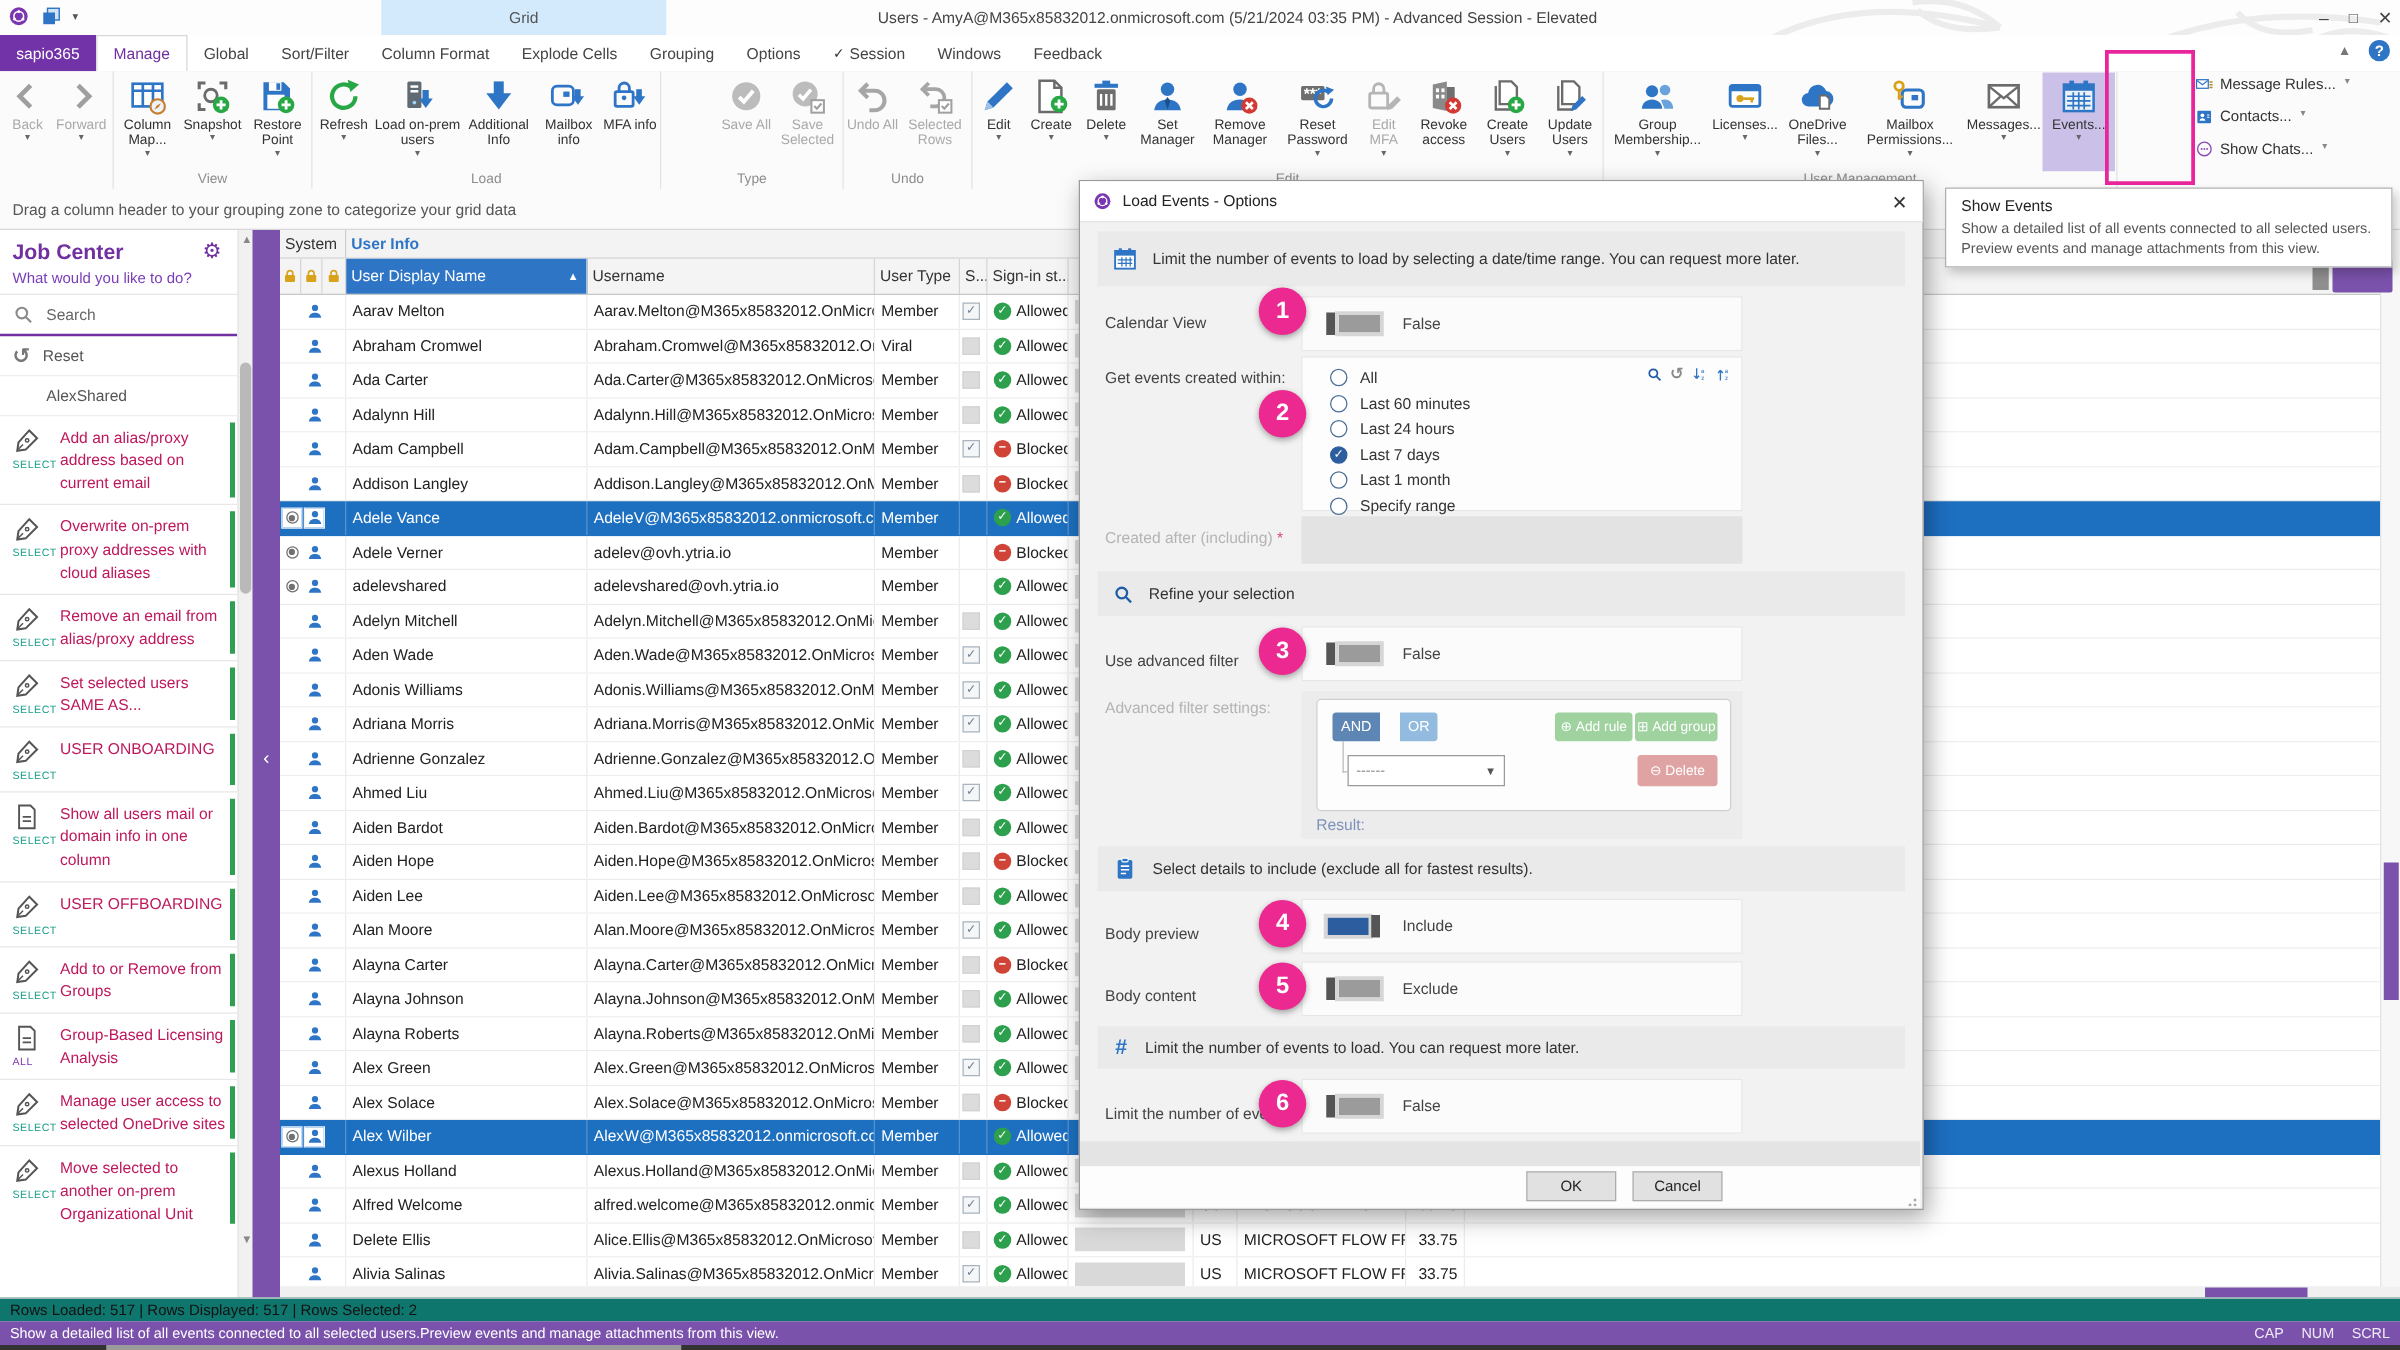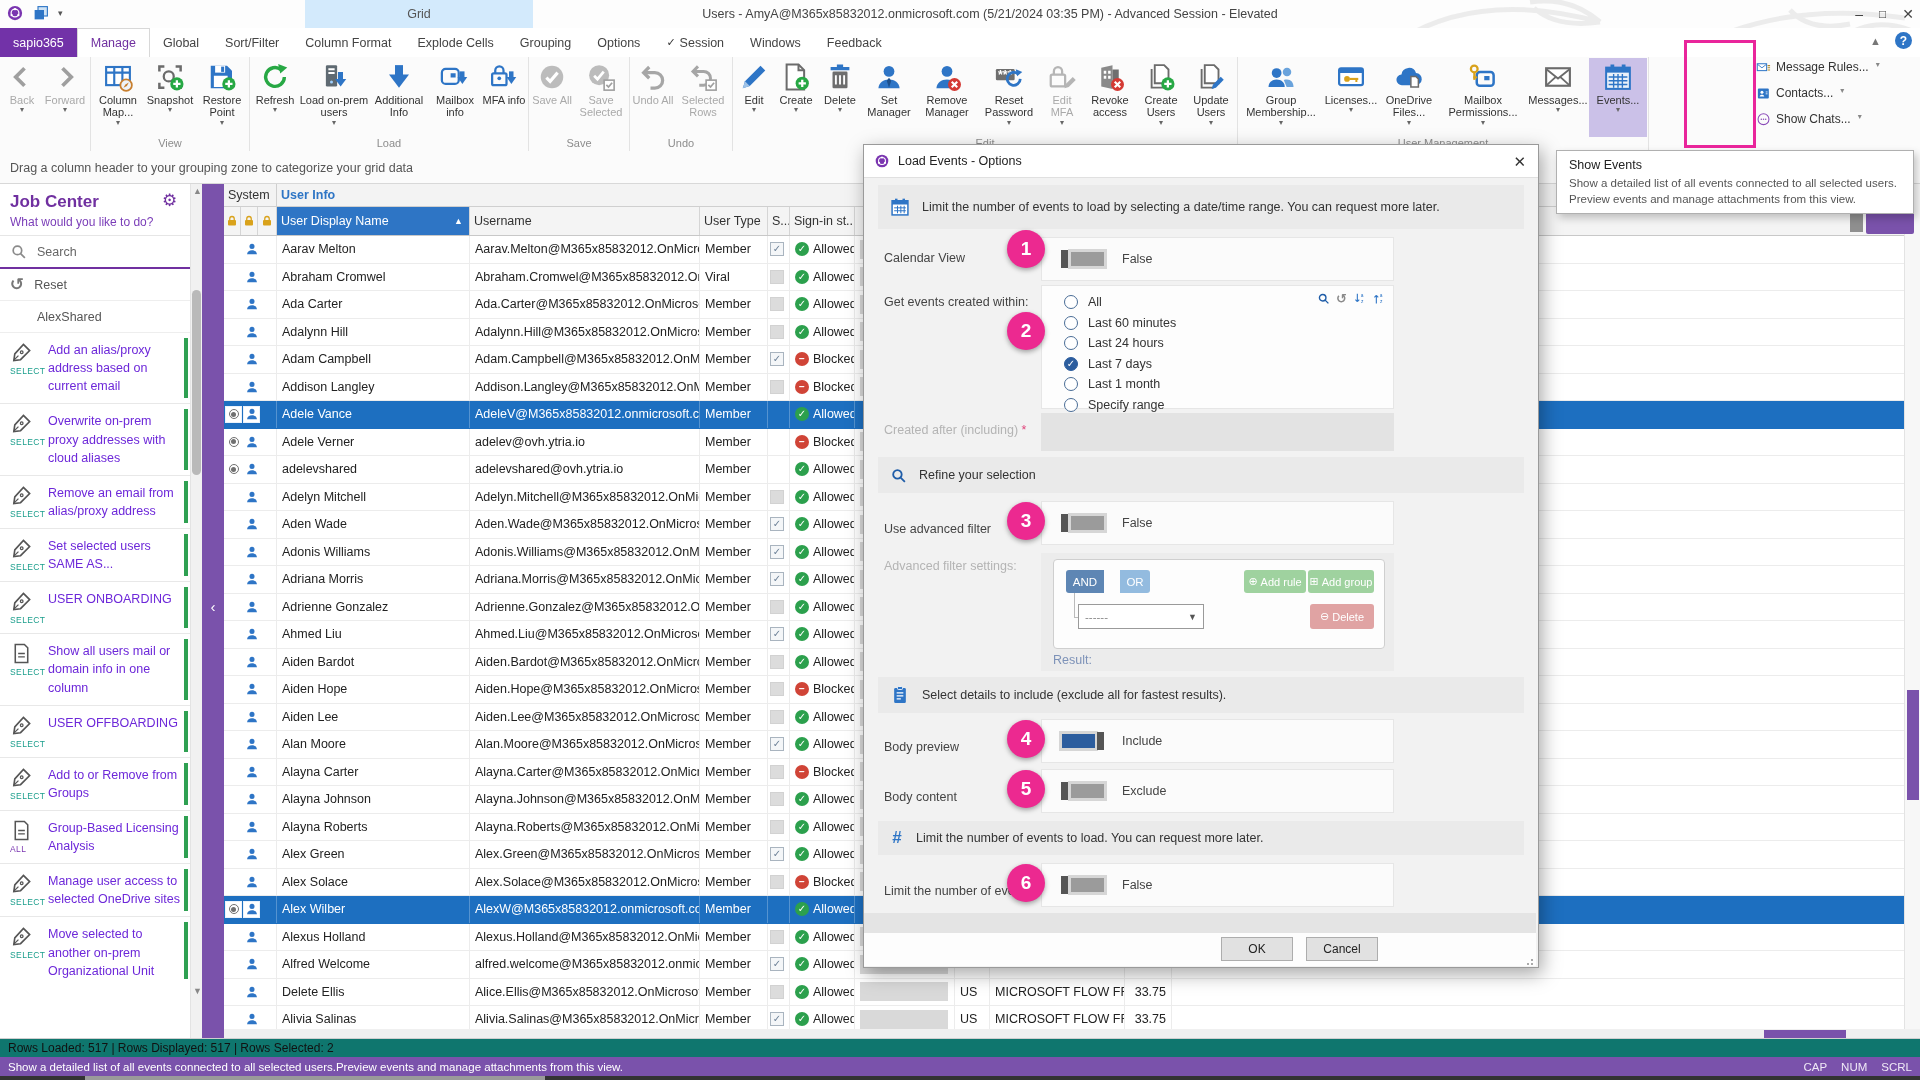--- a/index.html
+++ b/index.html
@@ -63,21 +63,21 @@
   .sb-row{display:flex;align-items:center;gap:10px;padding:0 10px;height:31px;color:#555;border-bottom:1px solid #eee}
   .sb-row .i{width:17px;height:17px}
   #sb-search{border-bottom:2px solid #7030a0;color:#666}
   #sb-jobs{height:646px;overflow:hidden}
   .job{display:flex;padding:8px 8px 8px 10px;border-bottom:1px solid #e8e8e8;position:relative}
   .job::after{content:"";position:absolute;right:2px;top:5px;bottom:5px;width:4px;background:#2fa052}
   .job .jic{width:38px;flex:none;display:flex;flex-direction:column;align-items:flex-start;gap:2px}
   .job .jic .i{width:23px;height:23px}
   .job .jtag{font-size:8.5px;letter-spacing:.4px;color:#1b9e8c}
   .job .jtag.all{color:#7a35b0}
-  .job .jlab{color:#6d28d9;line-height:1.45;font-size:12.5px}
+  .job .jlab{color:#be185d;line-height:1.45;font-size:12.5px}
   #sb-scroll{left:190px;top:184px;width:12px;height:854px;background:#f1f1f1;border-left:1px solid #e3e3e3}
   #sb-thumb{position:absolute;left:1px;top:106px;width:9px;height:185px;background:#b9b9b9;border-radius:5px}
   .sb-arr{position:absolute;left:2px;color:#888;font-size:9px}
   #purple-strip{left:202px;top:184px;width:22px;height:854px;background:#7a52ab;color:#fff;
                 display:flex;align-items:center;justify-content:center}
   #purple-strip span{font-size:15px;margin-top:-10px}
 
   
   #grid{left:224px;top:184px;width:1696px;height:854px;background:#fff;overflow:hidden}
   #gband{display:grid;grid-template-columns:53px 1643px;height:22px;background:#f3f3f3;border-bottom:1px solid #cfcfcf}
@@ -415,21 +415,21 @@
                 </svg>
               </span>
             </div>
             <div class="rlab">MFA info</div>
           </div>
         </div>
         <div class="rgl">Load</div>
       </div>
       <div class="rgroup">
         <div class="rbtns">
-          <div class="rbtn dis" style="width: 44px;">
+          <div class="rbtn dis" style="width: 44px; padding-left: 45px;">
             <div class="ric">
               <span class="i">
                 <svg viewBox="0 0 24 24">
                   <circle cx="12" cy="12" r="9" fill="#bcbcbc"></circle>
                   <path d="M7.5 12.5l3 3 6-7" stroke="#fff" stroke-width="2.5" fill="none"></path>
                 </svg>
               </span>
             </div>
             <div class="rlab">Save All</div>
           </div>
@@ -440,21 +440,21 @@
                   <circle cx="10.5" cy="10.5" r="8" fill="#bcbcbc"></circle>
                   <path d="M6.5 11l2.7 2.7 5-6" stroke="#fff" stroke-width="2.2" fill="none"></path>
                   <rect x="14.5" y="14.5" width="8" height="8" fill="#fff" stroke="#a0a0a0" stroke-width="1.3"></rect>
                   <path d="M16.3 18.3l1.7 1.7 2.9-3.4" stroke="#a0a0a0" stroke-width="1.4" fill="none"></path>
                 </svg>
               </span>
             </div>
             <div class="rlab">Save Selected</div>
           </div>
         </div>
-        <div class="rgl">Save</div>
+        <div class="rgl">Type</div>
       </div>
       <div class="rgroup">
         <div class="rbtns">
           <div class="rbtn dis" style="width: 44px;">
             <div class="ric">
               <span class="i">
                 <svg viewBox="0 0 24 24">
                   <path d="M9 4L4.5 8.5 9 13" stroke="#a6a6a6" stroke-width="2.6" fill="none"></path>
                   <path d="M5 8.5h8.5a6.2 6.2 0 0 1 0 12.4H10" stroke="#a6a6a6" stroke-width="2.6" fill="none"></path>
                 </svg>

